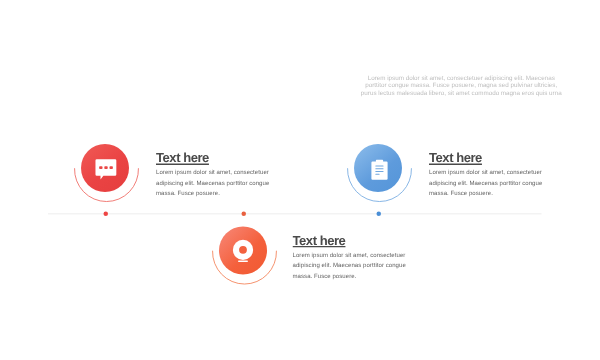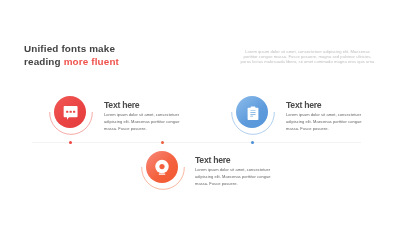--- a/index.html
+++ b/index.html
@@ -23,33 +23,29 @@
   .divider{position:absolute;left:32px;top:142px;width:329px;height:1px;
            background:#f3f3f3;}
   .dot{position:absolute;width:3px;height:3px;border-radius:50%;top:140.5px;}
 
   
   .badge{position:absolute;width:32px;height:32px;border-radius:50%;}
   .ringwrap{position:absolute;width:46px;height:46px;}
   .ringwrap svg{display:block;}
   .ico{position:absolute;}
   .head{position:absolute;font-weight:bold;font-size:8.7px;color:#4a4a4a;transform:translateZ(0);
-        letter-spacing:-0.3px;white-space:nowrap;}
+        letter-spacing:-0.3px;white-space:nowrap;text-decoration:underline;}
   .bodytext{position:absolute;font-size:4.03px;line-height:6.9px;color:#646464;transform:translateZ(0);
         letter-spacing:0.04px;}
 </style>
 </head>
 <body>
 
 <div class="slide">
 
-  <div class="title">
-    <span>Unified fonts make</span><br>
-    <span>reading </span><span class="accent">more fluent</span>
-  </div>
 
   <div class="intro">Lorem ipsum dolor sit amet, consectetuer adipiscing elit. Maecenas porttitor congue massa. Fusce posuere, magna sed pulvinar ultricies, purus lectus malesuada libero, sit amet commodo magna eros quis urna</div>
 
   <div class="divider"></div>
 
   <div class="ringwrap" style="left:48px;top:89.5px;">
     <svg width="46" height="46" viewBox="0 0 46 46">
       <path d="M 1.71 22.4 A 21.3 21.3 0 1 0 44.29 22.4" fill="none" stroke="#ef6f69" stroke-width="0.6" stroke-linecap="round"></path>
     </svg>
   </div>

